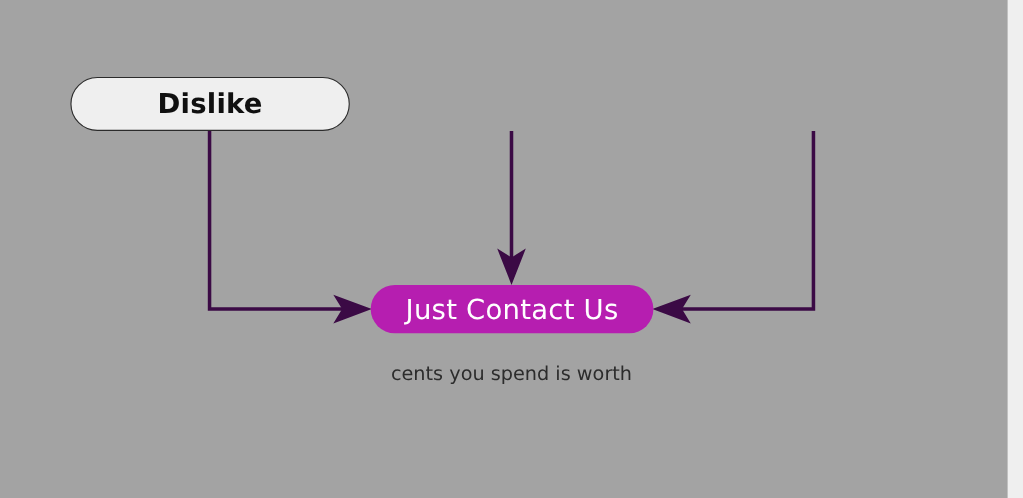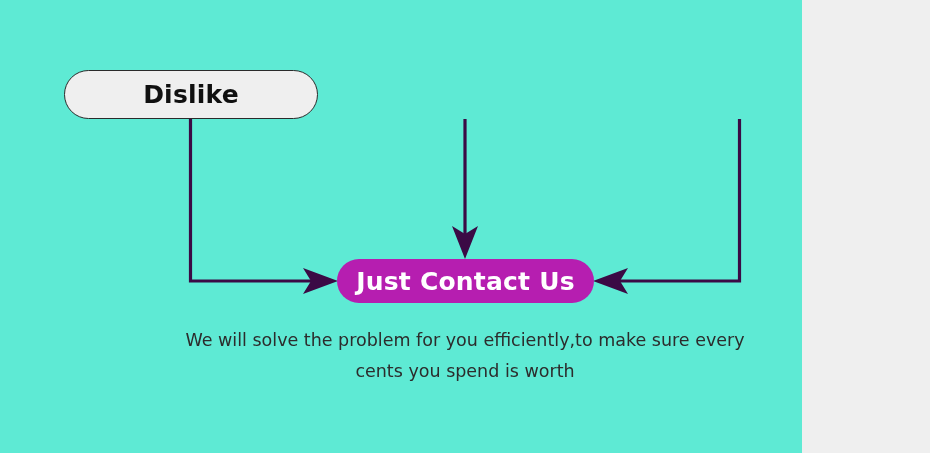--- a/index.html
+++ b/index.html
@@ -8,23 +8,23 @@
   }
   body {
     width: 930px;
     height: 453px;
     background: #efefef;
     font-family: "DejaVu Sans", "Liberation Sans", sans-serif;
     overflow: hidden;
   }
   #banner {
     position: relative;
-    width: 802px;
+    width: 916px;
     height: 453px;
-    background: #5eead4;
+    background: #a3a3a3;
   }
   #connectors {
     position: absolute;
     left: 0;
     top: 0;
     width: 930px;
     height: 453px;
     pointer-events: none;
   }
   .pill {
@@ -68,21 +68,21 @@
     height: 44px;
     box-sizing: border-box;
     display: flex;
     align-items: center;
     justify-content: center;
     border: none;
     border-radius: 999px;
     background: #b61eb0;
     color: #ffffff;
     font-family: "DejaVu Sans", "Liberation Sans", sans-serif;
-    font-weight: bold;
+    font-weight: normal;
     font-size: 25px;
     letter-spacing: 0.2px;
     white-space: nowrap;
     cursor: pointer;
   }
   #caption {
     position: absolute;
     left: 0;
     top: 325px;
     width: 930px;
@@ -118,17 +118,16 @@
     <span>Dislike</span>
   </div>
 
 
 
   <div id="cta-button">
     <span>Just Contact Us</span>
   </div>
 
   <div id="caption">
-    <span class="caption-line">We will solve the problem for you efficiently,to make sure every</span>
     <span class="caption-line">cents you spend is worth</span>
   </div>
 
 </div>
 
 </body></html>

